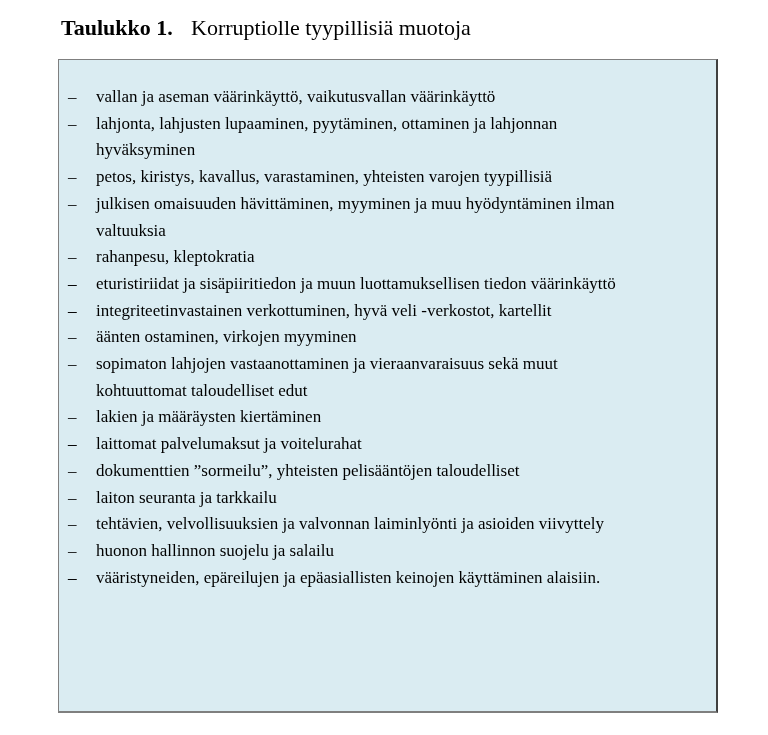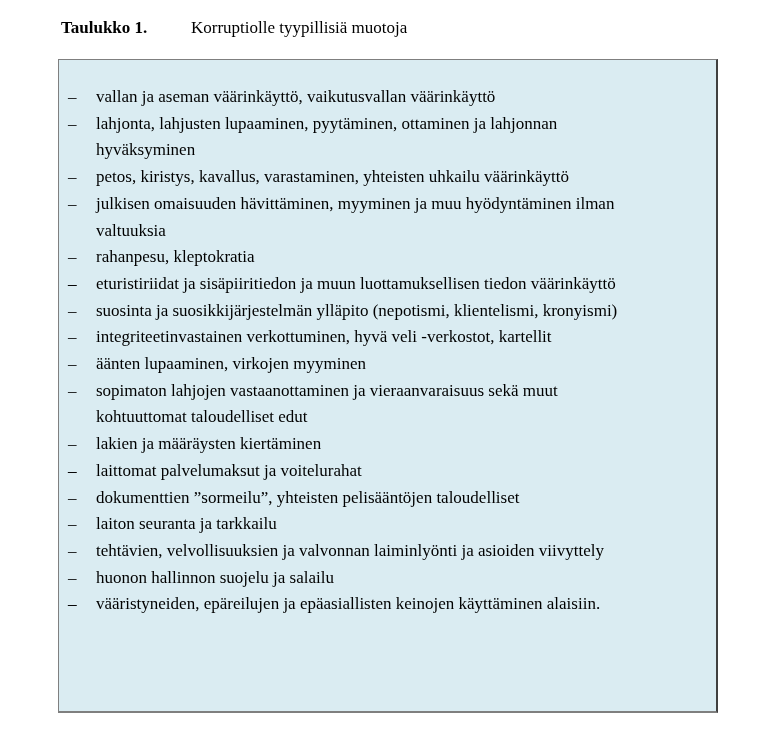--- a/index.html
+++ b/index.html
@@ -1,46 +1,46 @@
 <!DOCTYPE html>
 <html><head>
 <meta charset="utf-8">
 <style>
   html, body { margin: 0; padding: 0; background: #ffffff; }
   body { width: 768px; height: 735px; position: relative; overflow: hidden;
          font-family: "Liberation Serif", "DejaVu Serif", serif; color: #000; }
-  .caption { position: absolute; left: 61px; top: 17px; font-size: 17px; line-height: 22px; white-space: nowrap; }
+  .caption { position: absolute; left: 61px; top: 17px; font-size: 22px; line-height: 22px; white-space: nowrap; }
   .caption .label { font-weight: bold; display: inline-block; width: 130px; }
   .box { position: absolute; left: 58px; top: 59px; width: 660px; height: 654px;
          background: #daecf2; border: 1px solid #7f7f7f; border-right: 2px solid #404040; border-bottom: 2px solid #7f7f7f; box-sizing: border-box; }
   ul.items { list-style: none; margin: 0; padding: 0; position: absolute; left: 0; top: 24px; width: 100%; }
   ul.items li { position: relative; padding-left: 37px; font-size: 17px; line-height: 26.7px; white-space: pre-line; }
   ul.items li .dash { position: absolute; left: 9px; top: 0; }
 </style>
 </head>
 <body>
 
 <div class="caption">
   <span class="label">Taulukko 1.</span><span>Korruptiolle tyypillisiä muotoja</span>
 </div>
 
 <div class="box">
   <ul class="items">
     <li><span class="dash">–</span><span>vallan ja aseman väärinkäyttö, vaikutusvallan väärinkäyttö</span></li>
     <li><span class="dash">–</span><span>lahjonta, lahjusten lupaaminen, pyytäminen, ottaminen ja lahjonnan
 hyväksyminen</span></li>
-    <li><span class="dash">–</span><span>petos, kiristys, kavallus, varastaminen, yhteisten uhkailu väärinkäyttö</span></li>
+    <li><span class="dash">–</span><span>petos, kiristys, kavallus, varastaminen, yhteisten varojen tyypillisiä</span></li>
     <li><span class="dash">–</span><span>julkisen omaisuuden hävittäminen, myyminen ja muu hyödyntäminen ilman
 valtuuksia</span></li>
     <li><span class="dash">–</span><span>rahanpesu, kleptokratia</span></li>
     <li><span class="dash">–</span></li>
     <li><span class="dash">–</span><span>eturistiriidat ja sisäpiiritiedon ja muun luottamuksellisen tiedon väärinkäyttö</span></li>
-    <li><span class="dash">–</span><span>suosinta ja suosikkijärjestelmän ylläpito (nepotismi, klientelismi, kronyismi)</span></li>
+    <li><span class="dash">–</span></li>
     <li><span class="dash">–</span><span>integriteetinvastainen verkottuminen, hyvä veli -verkostot, kartellit</span></li>
-    <li><span class="dash">–</span><span>äänten lupaaminen, virkojen myyminen</span></li>
+    <li><span class="dash">–</span><span>äänten ostaminen, virkojen myyminen</span></li>
     <li><span class="dash">–</span><span>sopimaton lahjojen vastaanottaminen ja vieraanvaraisuus sekä muut
 kohtuuttomat taloudelliset edut</span></li>
     <li><span class="dash">–</span><span>lakien ja määräysten kiertäminen</span></li>
     <li><span class="dash">–</span></li>
     <li><span class="dash">–</span><span>laittomat palvelumaksut ja voitelurahat</span></li>
     <li><span class="dash">–</span><span>dokumenttien ”sormeilu”, yhteisten pelisääntöjen taloudelliset</span></li>
     <li><span class="dash">–</span><span>laiton seuranta ja tarkkailu</span></li>
     <li><span class="dash">–</span><span>tehtävien, velvollisuuksien ja valvonnan laiminlyönti ja asioiden viivyttely</span></li>
     <li><span class="dash">–</span><span>huonon hallinnon suojelu ja salailu</span></li>
     <li><span class="dash">–</span></li>

